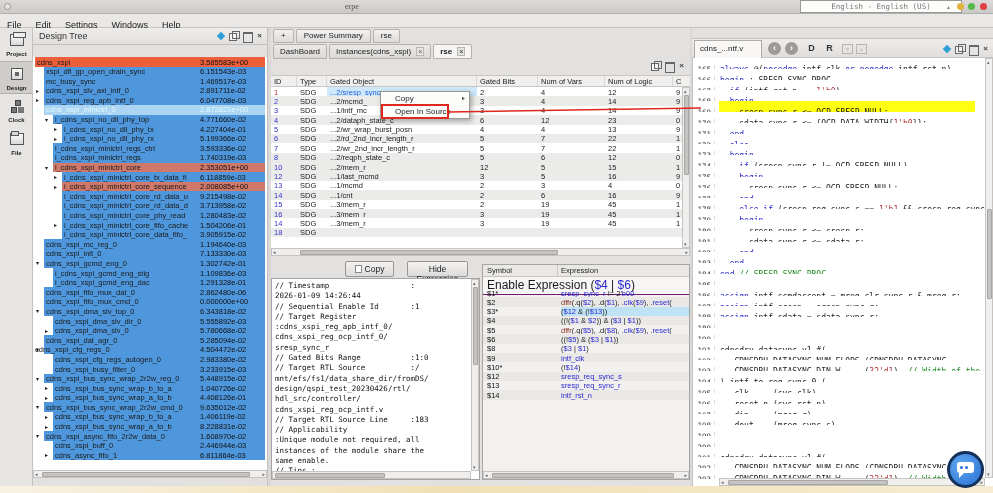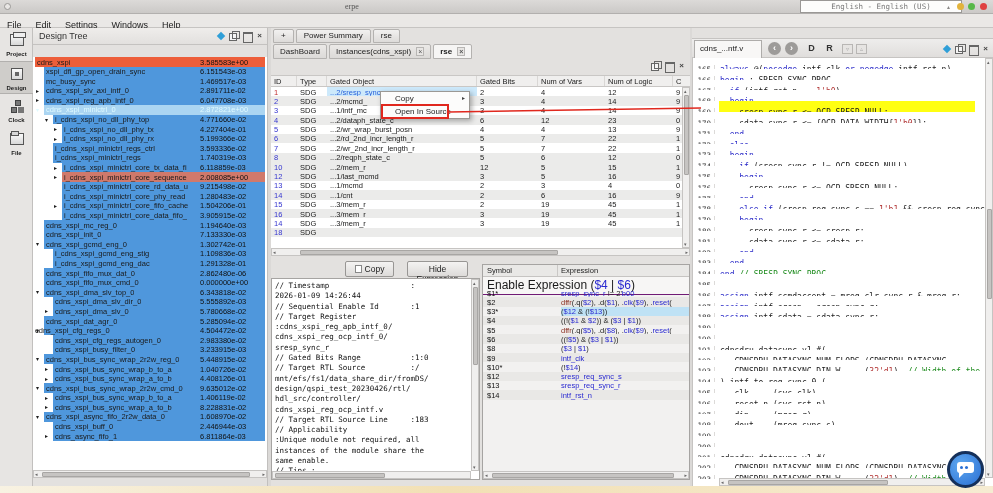--- a/index.html
+++ b/index.html
@@ -252,36 +252,48 @@
             <span class="nm" style="left:22px">i_cdns_xspi_minictrl_regs_ctrl</span>
             <span class="vl">3.593336e-02</span>
           </div>
           <div class="trow">
             <span class="arr" style="left:12px"></span>
             <span class="hl b" style="left:20px"></span>
             <span class="nm" style="left:22px">i_cdns_xspi_minictrl_regs</span>
             <span class="vl">1.740319e-03</span>
           </div>
           <div class="trow">
+            <span class="arr" style="left:12px">▾</span>
+            <span class="hl s" style="left:20px"></span>
+            <span class="nm" style="left:22px">i_cdns_xspi_minictrl_core</span>
+            <span class="vl">2.353051e+00</span>
+          </div>
+          <div class="trow">
             <span class="arr" style="left:21px">▸</span>
             <span class="hl b" style="left:29px"></span>
             <span class="nm" style="left:31px">i_cdns_xspi_minictrl_core_tx_data_fi</span>
             <span class="vl">6.118859e-03</span>
           </div>
           <div class="trow">
             <span class="arr" style="left:21px">▸</span>
             <span class="hl s" style="left:29px"></span>
             <span class="nm" style="left:31px">i_cdns_xspi_minictrl_core_sequence</span>
             <span class="vl">2.008085e+00</span>
           </div>
           <div class="trow">
             <span class="arr" style="left:21px"></span>
             <span class="hl b" style="left:29px"></span>
             <span class="nm" style="left:31px">i_cdns_xspi_minictrl_core_rd_data_u</span>
             <span class="vl">9.215498e-02</span>
+          </div>
+          <div class="trow">
+            <span class="arr" style="left:21px"></span>
+            <span class="hl b" style="left:29px"></span>
+            <span class="nm" style="left:31px">i_cdns_xspi_minictrl_core_rd_data_d</span>
+            <span class="vl">3.713958e-02</span>
           </div>
           <div class="trow">
             <span class="arr" style="left:21px"></span>
             <span class="hl b" style="left:29px"></span>
             <span class="nm" style="left:31px">i_cdns_xspi_minictrl_core_phy_read</span>
             <span class="vl">1.280483e-02</span>
           </div>
           <div class="trow">
             <span class="arr" style="left:21px">▸</span>
             <span class="hl b" style="left:29px"></span>

